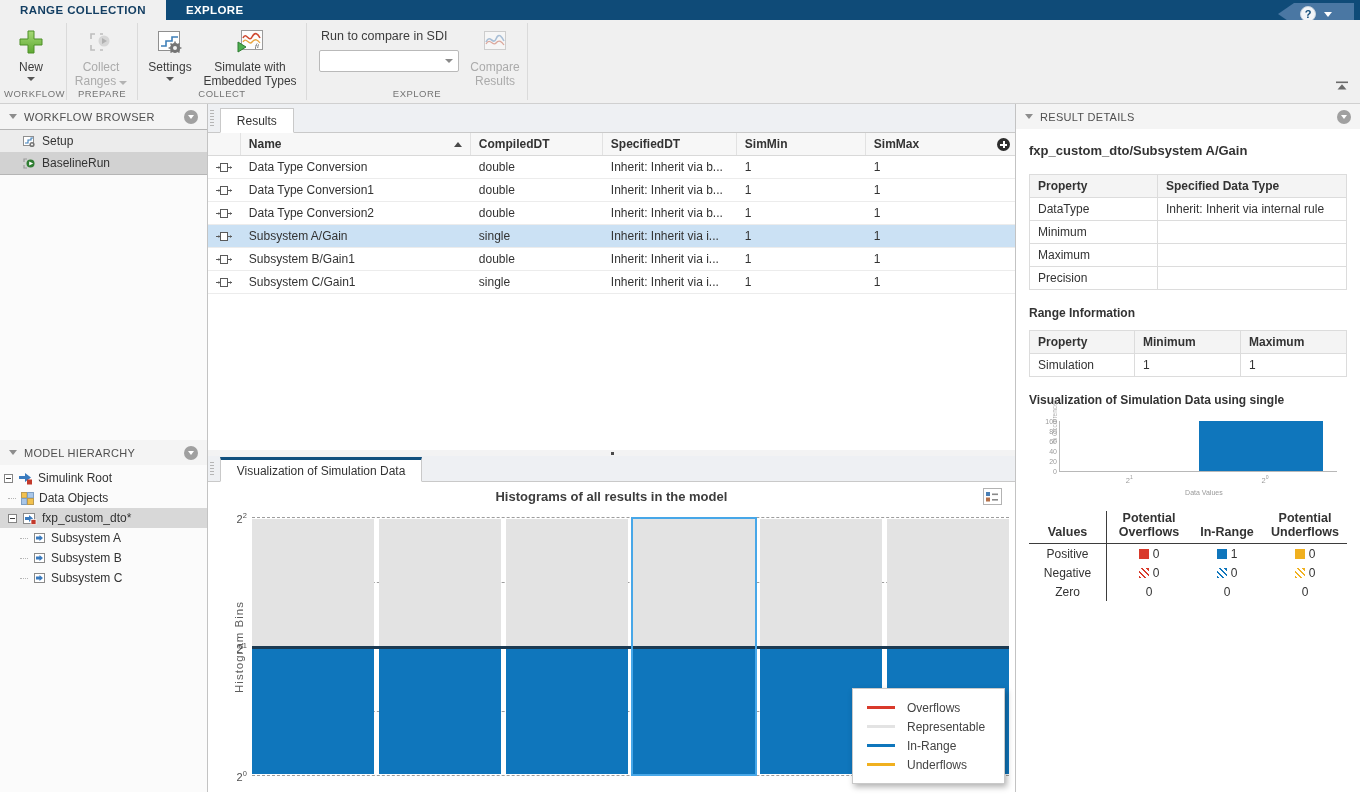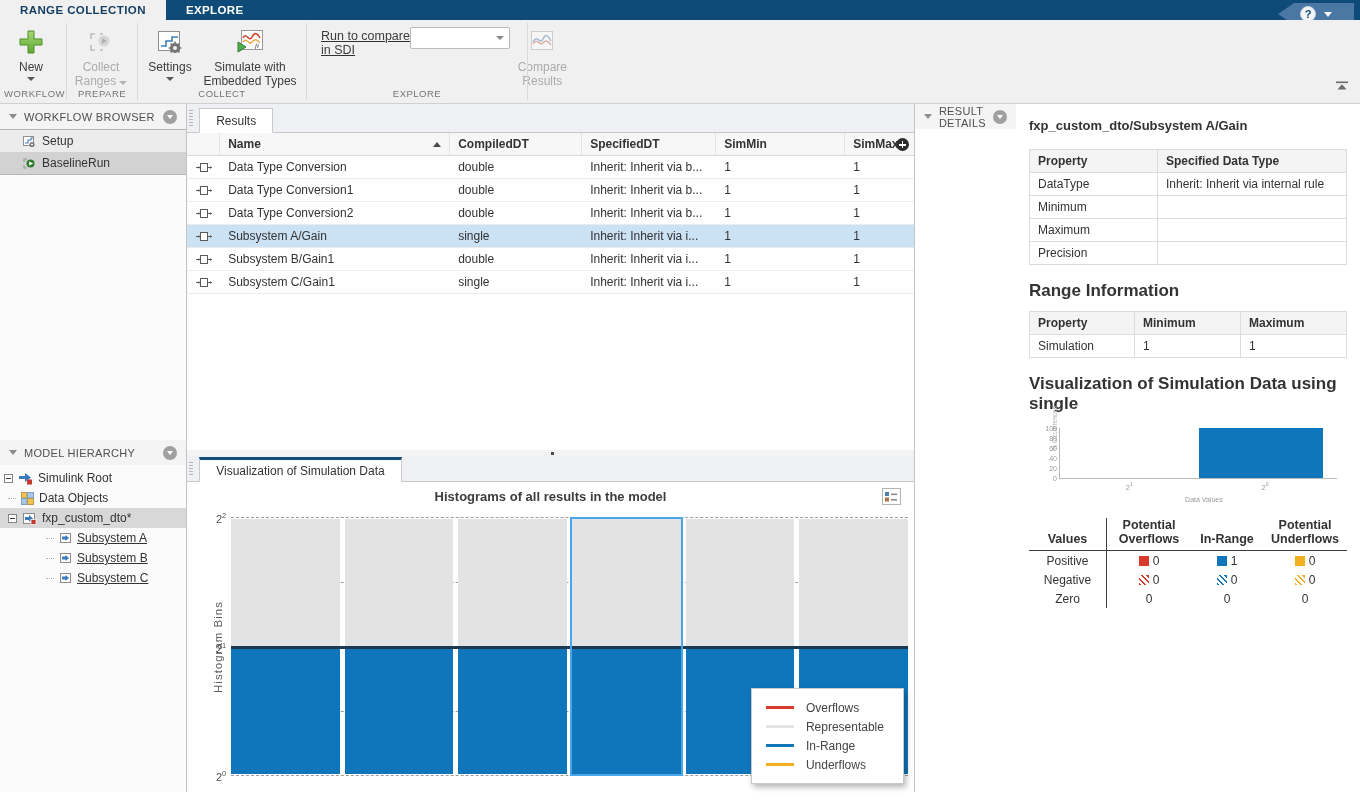--- a/index.html
+++ b/index.html
@@ -21,21 +21,21 @@
   .ribbon { height:84px; background:#f0f0f0; border-bottom:1px solid #d0d0d0; display:flex; position:relative; }
   .rsection { display:flex; flex-direction:column; padding:3px 4px 0 4px; }
   .rbuttons { flex:1; display:flex; align-items:flex-start; }
   .rlabel { height:15px; text-align:center; font-size:9.5px; color:#747474; letter-spacing:.5px; }
   .rdivider { width:1px; background:#dadada; margin:3px 0; }
   .rbtn { display:flex; flex-direction:column; align-items:center; padding-top:3px; font-size:12px; color:#3c3c3c; line-height:14px; cursor:pointer; text-align:center; }
   .rbtn .ricon { height:32px; display:flex; align-items:center; justify-content:center; margin-bottom:2px; }
   .rbtn.disabled { color:#ababab; cursor:default; }
   .caret-g { width:0;height:0;border-left:4px solid transparent;border-right:4px solid transparent;border-top:4px solid #565656; margin-top:3px; }
   .caret-dis { border-top-color:#b3b3b3; display:inline-block; width:0;height:0;border-left:4px solid transparent;border-right:4px solid transparent;border-top:4px solid #b3b3b3; margin-left:3px; }
-  .explore-left { display:flex; flex-direction:row; padding:4px 8px 0 8px;text-decoration:underline; }
+  .explore-left { display:flex; flex-direction:column; padding:4px 8px 0 8px; }
   .run-label { font-size:12.5px; color:#3c3c3c; margin:2px 0 7px 2px; }
   .combo { width:140px; height:22px; background:#fff; border:1px solid #b9b9b9; border-radius:2px; display:flex; align-items:center; cursor:pointer; }
   .combo-val { flex:1; padding:0 6px; font-size:12px; color:#333; }
   .combo-caret { width:18px; display:flex; justify-content:center; }
   .combo-caret::after { content:''; width:0;height:0;border-left:4px solid transparent;border-right:4px solid transparent;border-top:4px solid #8a8a8a; }
   .ribbon-collapse { position:absolute; right:12px; bottom:8px; cursor:pointer; }
 
   
   .main { display:flex; height:688px; }
   .sidebar { width:208px; border-right:1px solid #c3c3c3; background:#fbfbfb; display:flex; flex-direction:column; }
@@ -47,21 +47,21 @@
   .wf-items { border-top:1px solid #b5b5b5; border-bottom:1px solid #b5b5b5; }
   .wf-item { height:22px; display:flex; align-items:center; gap:6px; padding-left:22px; font-size:12px; color:#333; background:#ececec; cursor:pointer; }
   .wf-item.selected { background:#d2d2d2; }
   .hierarchy-panel { flex:1; display:flex; flex-direction:column; }
   .tree { padding-top:3px; font-size:12px; color:#333; }
   .tree-row { height:20px; display:flex; align-items:center; gap:5px; cursor:pointer; padding-left:4px; }
   .tree-row.selected { background:#d8d8d8; }
   .expander { width:9px; height:9px; border:1px solid #848484; background:#fff; position:relative; flex:0 0 9px; }
   .expander::after { content:''; position:absolute; left:1px; right:1px; top:3px; border-top:1px solid #3d3d3d; }
   .dots { flex:0 0 8px; border-top:1px dotted #b5b5b5; }
-  .ind1 { padding-left:8px; } .ind2 { padding-left:46px;text-decoration:underline; }
+  .ind1 { padding-left:8px; } .ind2 { padding-left:20px; }
 
   
   .center { width:808px; display:flex; flex-direction:column; background:#fff; }
   .tabstrip { height:29px; flex:0 0 29px; background:#eef0f3; display:flex; align-items:flex-end; padding-left:12px; position:relative; border-bottom:1px solid #c9c9c9; }
   .drag-v { position:absolute; left:2px; top:6px; bottom:5px; width:4px; background:repeating-linear-gradient(to bottom,#b5b5b5 0 1px,transparent 1px 3px); cursor:grab; }
   .doc-tab { height:25px; background:#fff; border:1px solid #c9c9c9; border-bottom:1px solid #fff; padding:0 16px; display:flex; align-items:center; font-size:12px; color:#333; position:relative; top:1px; cursor:pointer; }
   .doc-tab.blue-top { border-top:3px solid #11507e; }
   .results-pane { height:346px; flex:0 0 346px; display:flex; flex-direction:column; }
   .grid6 { display:grid; grid-template-columns:33px 230px 132px 134px 129px 1fr; }
   .rtable-header { height:23px; background:#f7f7f7; border-bottom:1px solid #d9d9d9; font-weight:bold; font-size:12px; color:#333; position:relative; align-items:center; }
@@ -90,27 +90,27 @@
   .bar .inr { position:absolute; top:131px; height:126px; left:0; right:0; background:#0f76bc; }
   .bar.selected::after { content:''; position:absolute; left:-2px; right:-2px; top:0; bottom:0; border:2px solid #47a7e8; z-index:4; }
   .navy-line { position:absolute; left:0; right:0; top:129px; height:3px; background:#1b3a52; z-index:3; }
   .ytick { position:absolute; right:calc(100% + 5px); width:26px; text-align:right; font-size:11px; color:#4f4f4f; }
   .ylabel-rot { position:absolute; left:-13px; top:50%; transform:translate(-50%,-50%) rotate(-90deg); font-size:11.5px; color:#5e5e5e; letter-spacing:1px; white-space:nowrap; }
   .chart-legend { position:absolute; right:10px; bottom:8px; width:153px; background:#fff; border:1px solid #c9c9c9; box-shadow:2px 3px 6px rgba(0,0,0,.3); padding:9px 0; z-index:6; }
   .legend-row { height:19px; display:flex; align-items:center; gap:12px; padding:0 14px; font-size:12px; color:#444; }
   .legend-line { width:28px; height:3px; flex:0 0 28px; }
 
   
-  .right-panel { flex:1; border-left:1px solid #c3c3c3; background:#fff; display:flex; flex-direction:row; }
+  .right-panel { flex:1; border-left:1px solid #c3c3c3; background:#fff; display:flex; flex-direction:column; }
   .rp-content { padding:8px 13px; font-size:12px; overflow:hidden; }
   .rp-title { font-size:13px; font-weight:bold; margin:6px 0 16px; color:#333; }
   .ptable { width:100%; border-collapse:collapse; margin-bottom:8px; }
   .ptable th, .ptable td { border:1px solid #dcdcdc; height:23px; padding:0 8px; text-align:left; font-size:12px; font-weight:normal; }
   .ptable th { background:#f4f4f4; font-weight:bold; color:#333; }
-  .rp-heading { font-size:17px; font-weight:bold; margin:16px 0 10px; color:#333; }
+  .rp-heading { font-size:12px; font-weight:bold; margin:16px 0 10px; color:#333; }
   .mini-chart { position:relative; height:80px; margin:8px 0 4px; }
   .mc-plot { position:absolute; left:30px; right:10px; top:4px; bottom:25px; border-left:1px solid #b8b8b8; border-bottom:1px solid #b8b8b8; }
   .mc-bar { position:absolute; left:50%; width:45%; top:0; bottom:0; background:#0f76bc; }
   .mc-ytick { position:absolute; right:calc(100% + 3px); font-size:7px; color:#9a9a9a; transform:translateY(-50%); }
   .mc-xtick { position:absolute; top:calc(100% + 3px); font-size:7.5px; color:#9a9a9a; transform:translateX(-50%); }
   .mc-ylab { position:absolute; left:-6px; top:38%; transform:rotate(-90deg); transform-origin:left center; font-size:6.5px; color:#ababab; white-space:nowrap; }
   .mc-xlab { position:absolute; left:55%; bottom:1px; transform:translateX(-50%); font-size:7px; color:#9a9a9a; }
   .values-table { margin-top:14px; display:grid; grid-template-columns:78px 84px 72px 84px; }
   .vt-cell { display:flex; align-items:center; justify-content:center; font-size:12px; color:#333; min-height:19px; text-align:center; }
   .vt-head { font-weight:bold; font-size:12.5px; padding-bottom:4px; border-bottom:1px solid #3d3d3d; align-items:flex-end; line-height:14px; }

